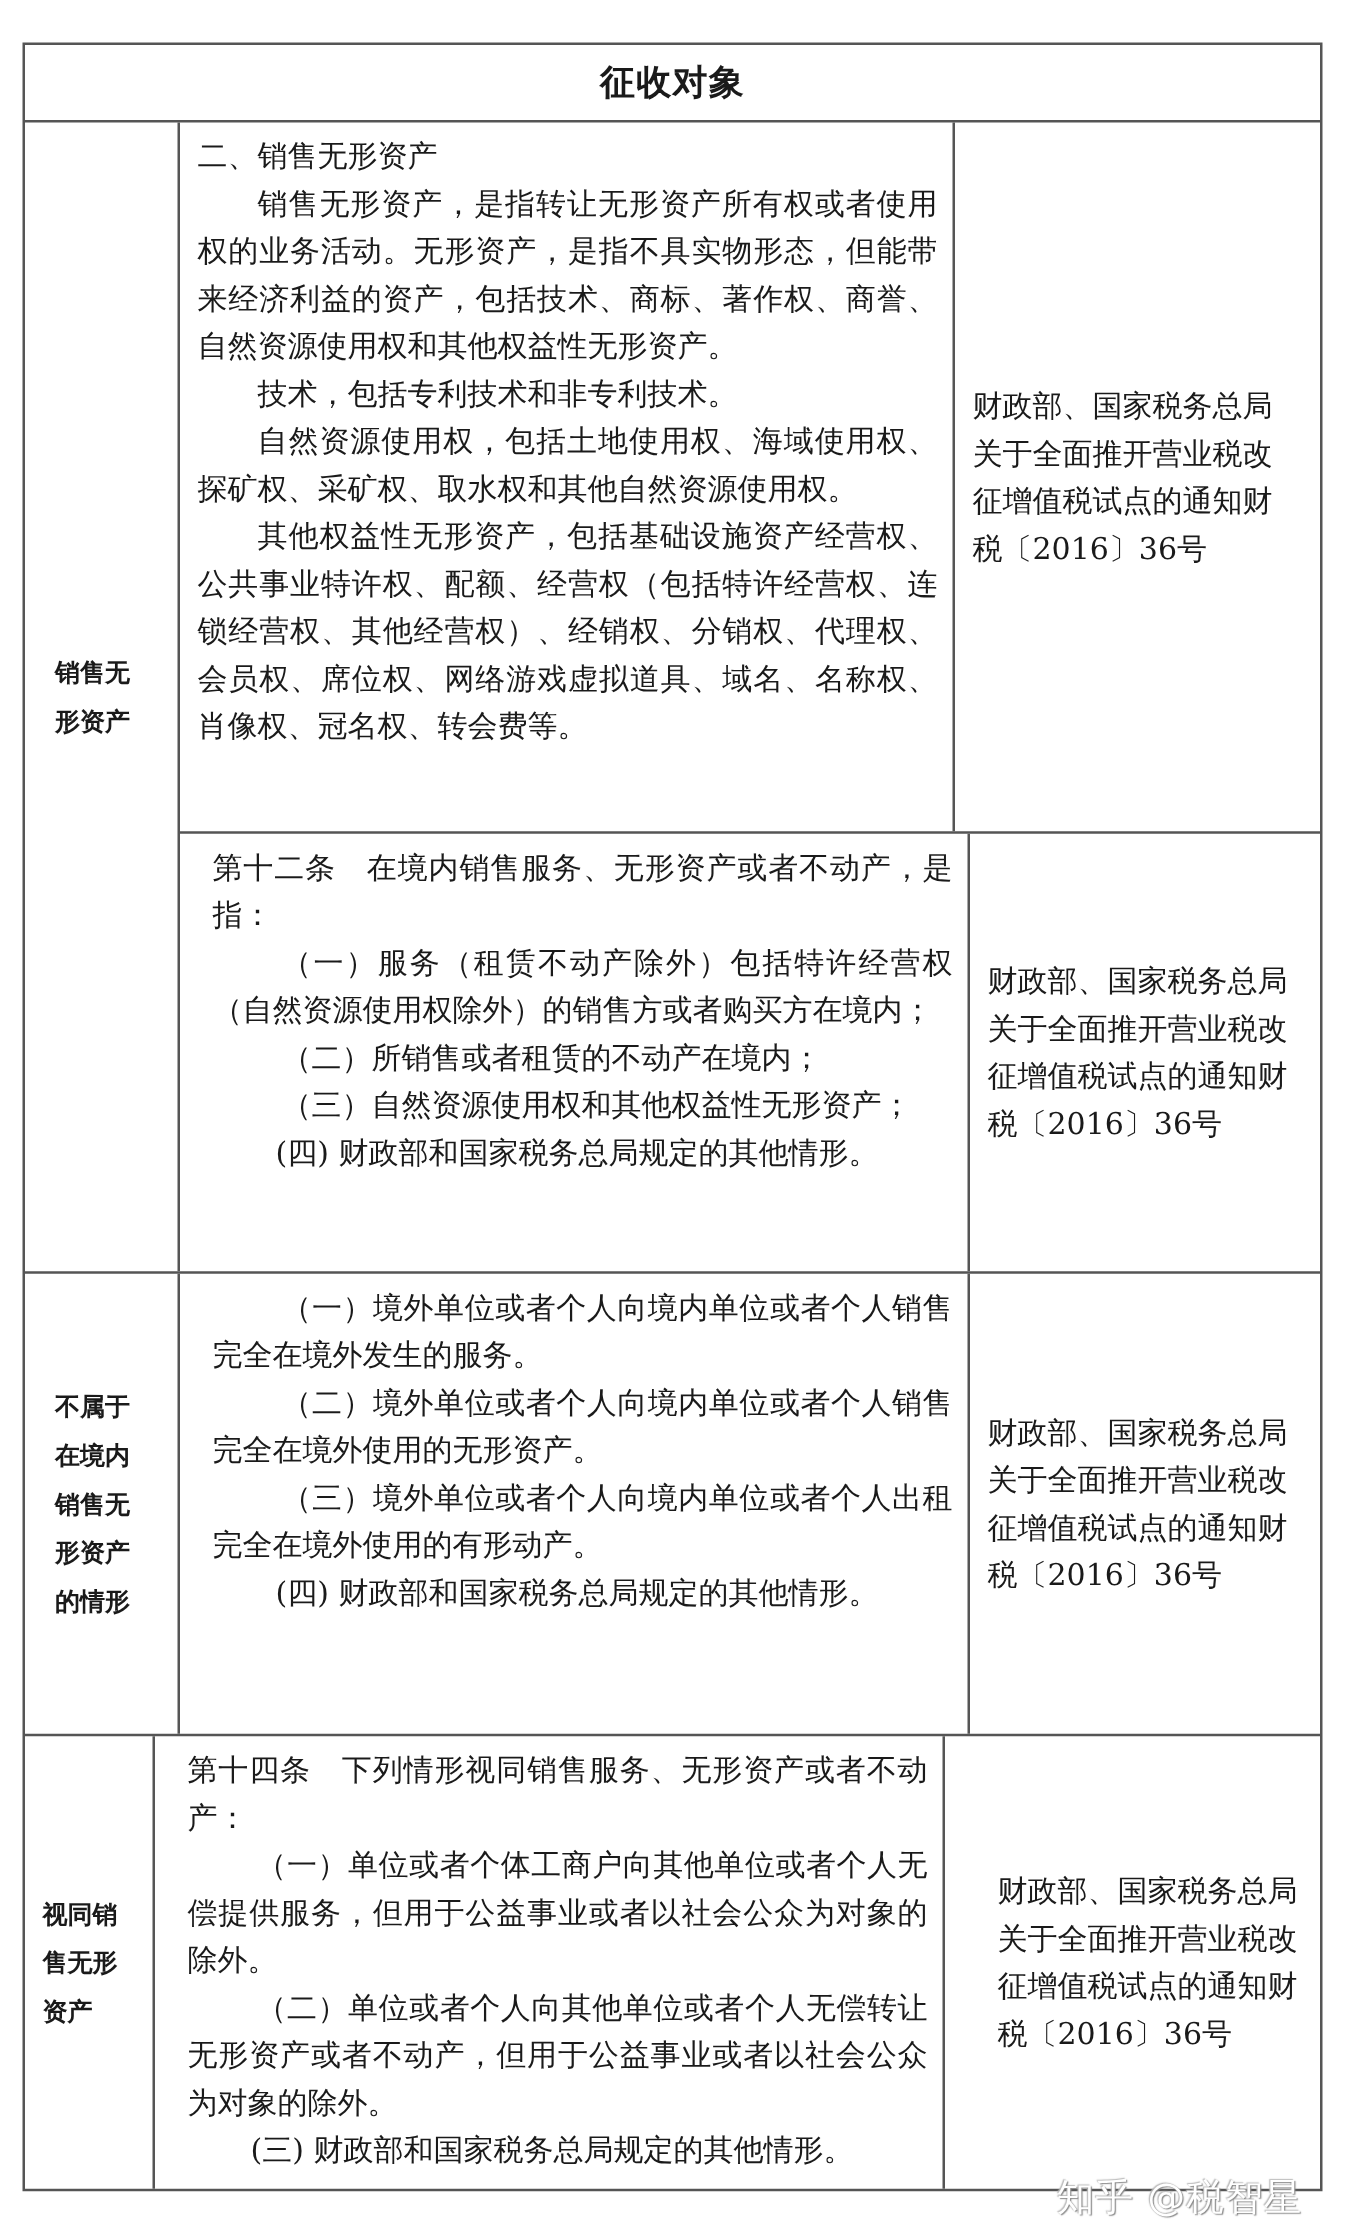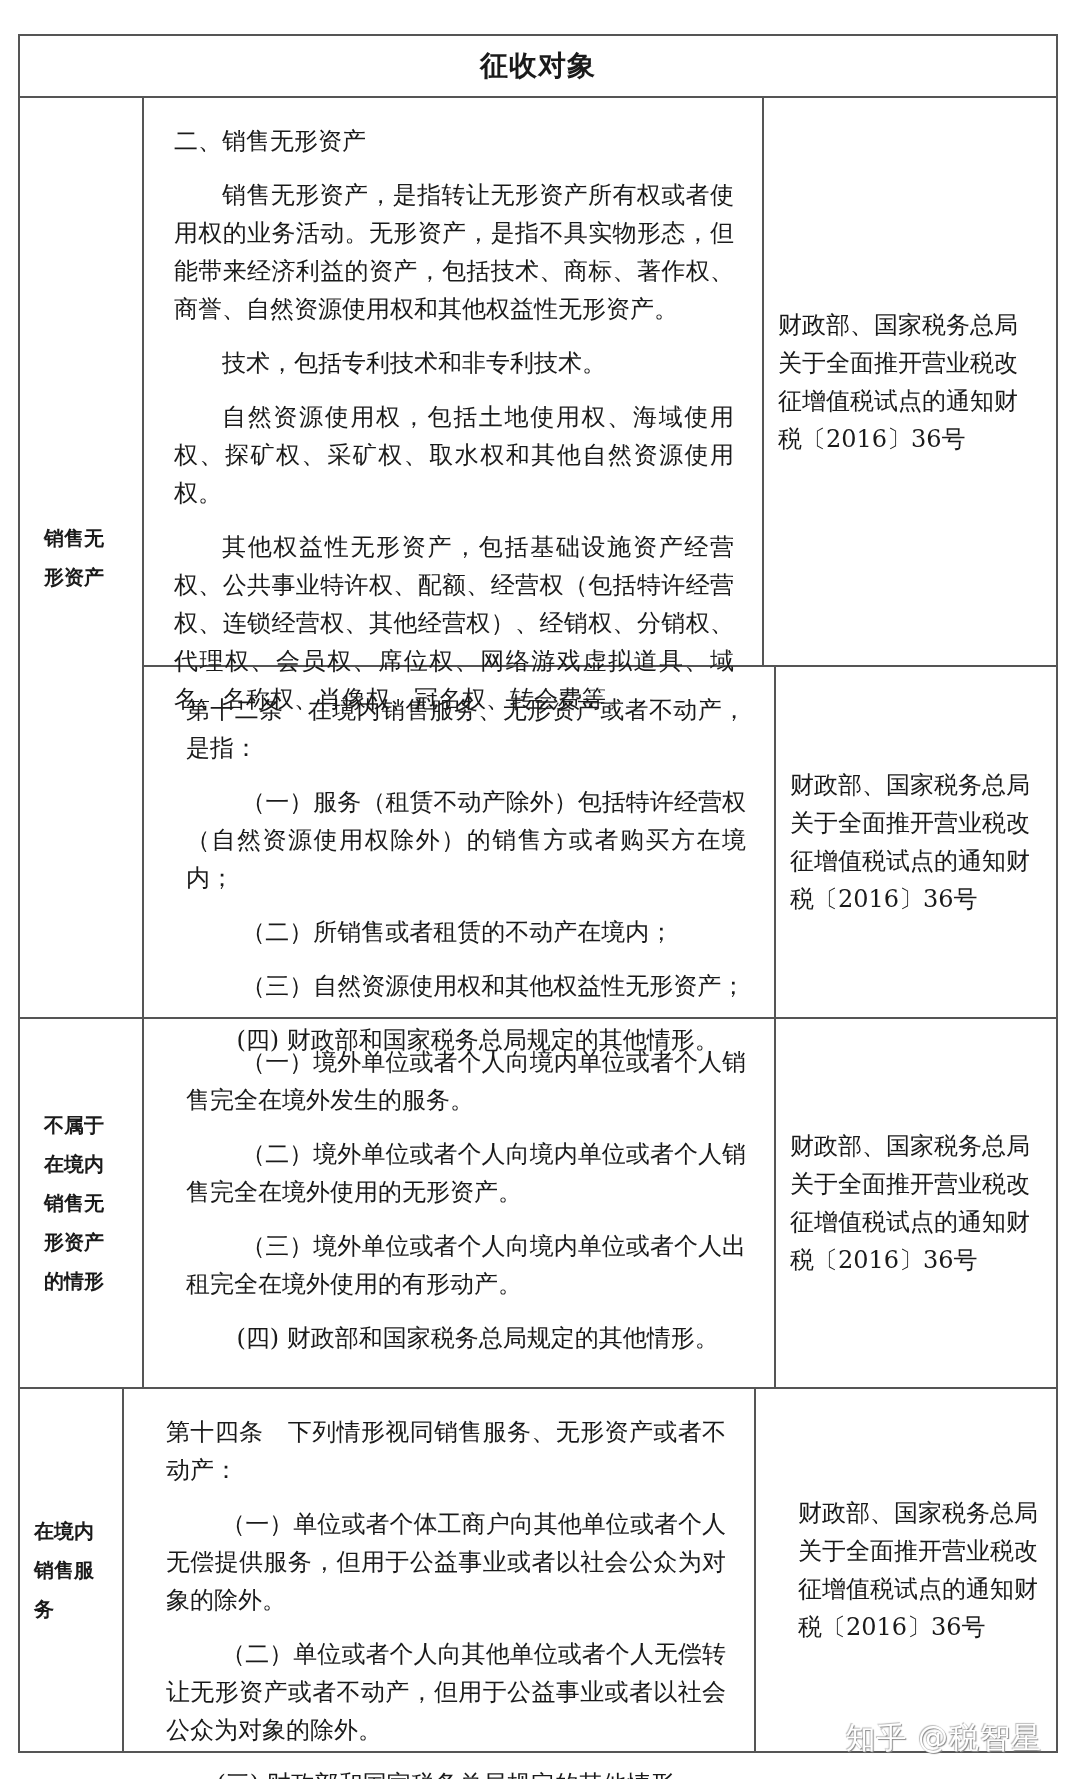--- a/index.html
+++ b/index.html
@@ -17,28 +17,28 @@
              display: flex; align-items: center; justify-content: center;
              font-family: "DejaVu Sans", "Liberation Sans", sans-serif;
              font-weight: bold; font-size: 20px; line-height: 39px; padding: 0 10px 0 14px; }
   .col-cat span { display: block; width: 78px; word-break: break-all; }
   .col-rest { flex: 1; display: flex; flex-direction: column; }
   .sub { display: flex; border-bottom: 2px solid #555; box-sizing: border-box; }
   .sub:last-child { border-bottom: none; padding-left: 12px; }
   .col-text { width: 620px; border-right: 2px solid #555; box-sizing: border-box;
               padding: 8px 12px 6px 14px; font-size: 24px; line-height: 38px;
               text-align: justify; }
-  .col-text p { margin: 16px; }
+  .col-text p { margin: 0; }
   .col-text p.ind1 { text-indent: 2em; }
   .col-text p.ind2 { text-indent: 2.3em; }
   .col-text p.ind3 { text-indent: 2.1em; }
   .col-src { flex: 1; display: flex; align-items: center;
              padding: 0 10px 0 14px; font-size: 24px; line-height: 38px; }
   .col-src span { display: block; width: 250px; word-break: break-all; }
-  .watermark { position: absolute; right: 38px; bottom: 20px; font-size: 30px;
+  .watermark { position: absolute; right: 38px; bottom: 0; font-size: 30px;
                color: #ffffff; font-family: "DejaVu Sans", "Liberation Sans", sans-serif;
                text-shadow: 1px 1px 1px #888, -1px -1px 1px #bbb; letter-spacing: 1px; }
 </style>
 </head>
 <body>
 
 <div class="tbl">
   <div class="header">征收对象</div>
 
   <div class="row">
@@ -87,21 +87,21 @@
         </div>
         <div class="col-src">
           <span>财政部、国家税务总局关于全面推开营业税改征增值税试点的通知财税〔2016〕36号</span>
         </div>
       </div>
     </div>
   </div>
 
   <div class="row" style="height:362px;">
     <div class="col-cat">
-      <span>在境内销售服务</span>
+      <span>视同销售无形资产</span>
     </div>
     <div class="col-rest">
       <div class="sub" style="height:100%;gap:28px;">
         <div class="col-text">
           <p>第十四条　下列情形视同销售服务、无形资产或者不动产：</p>
           <p class="ind2">（一）单位或者个体工商户向其他单位或者个人无偿提供服务，但用于公益事业或者以社会公众为对象的除外。</p>
           <p class="ind2">（二）单位或者个人向其他单位或者个人无偿转让无形资产或者不动产，但用于公益事业或者以社会公众为对象的除外。</p>
           <p class="ind3">(三) 财政部和国家税务总局规定的其他情形。</p>
         </div>
         <div class="col-src">

